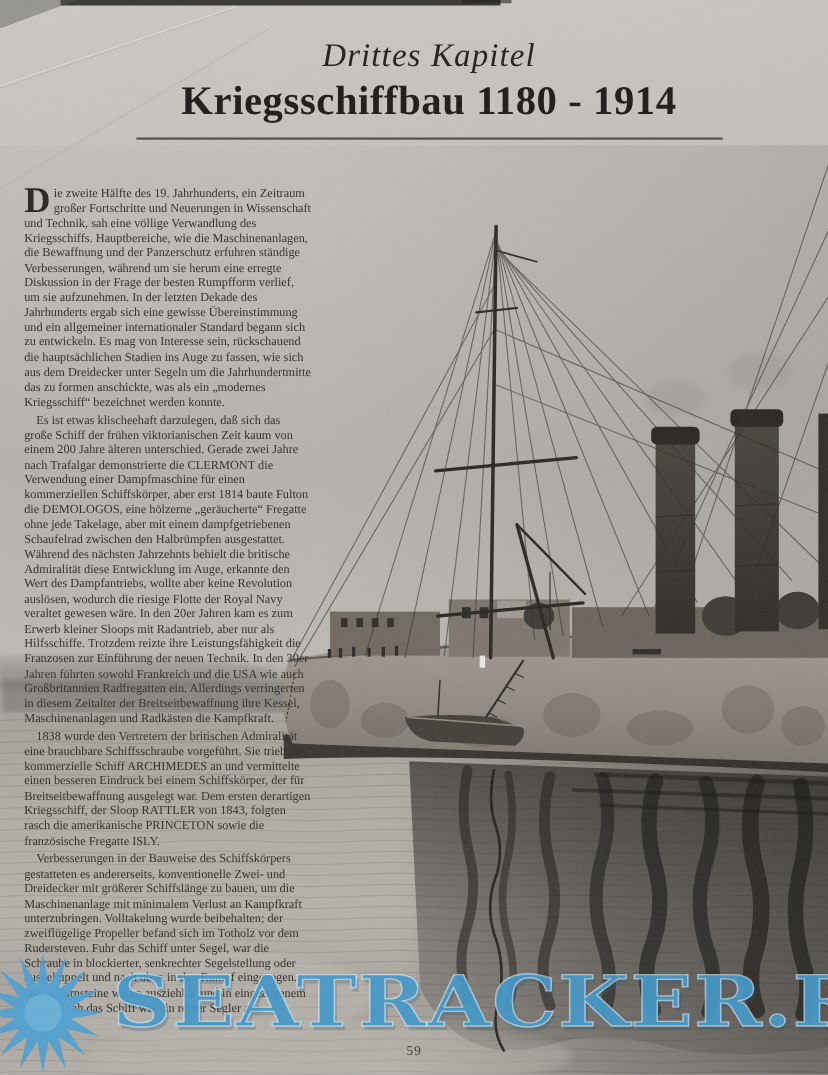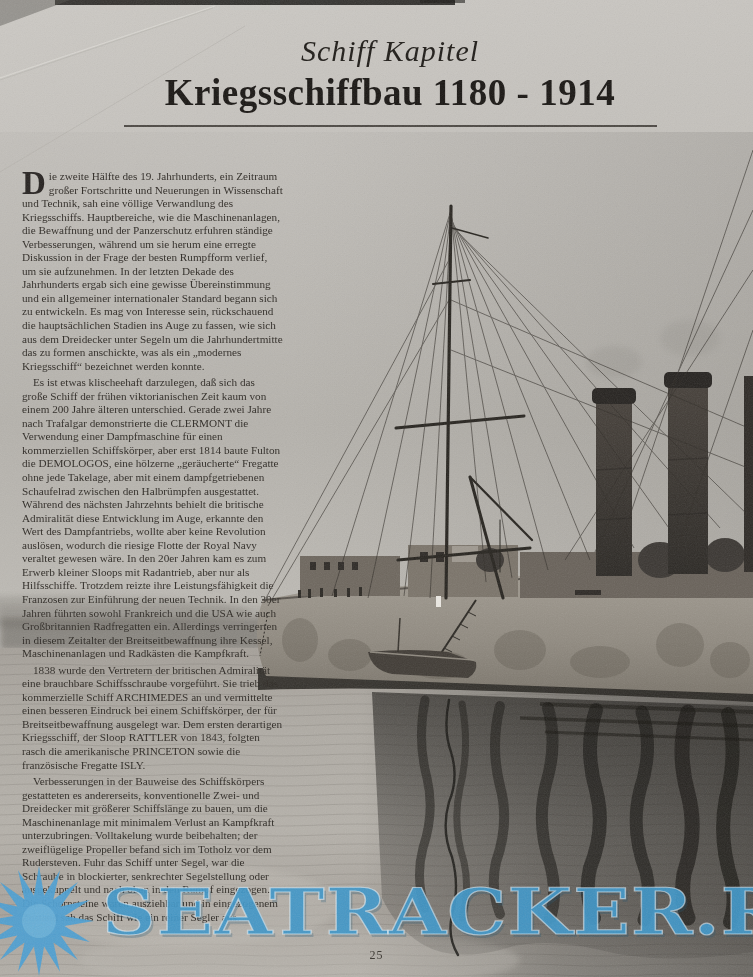--- a/index.html
+++ b/index.html
@@ -240,21 +240,21 @@
     </g>
 
     <g>
       <path d="M368,652 Q372,670 392,674 L468,678 Q478,672 476,662 L448,652 Q410,648 368,652 Z" fill="#413c36"></path>
       <path d="M370,652 L474,660" stroke="#8f897f" stroke-width="1.5" fill="none"></path>
       <line x1="400" y1="618" x2="398" y2="652" stroke="#34302a" stroke-width="1.5"></line>
     </g>
   </svg>
 
   <header class="title-block">
-    <div class="chapter-label">Schiff Kapitel</div>
+    <div class="chapter-label">Drittes Kapitel</div>
     <div class="page-title">Kriegsschiffbau 1180 - 1914</div>
     <div class="title-rule"></div>
   </header>
 
   <article class="body-text">
     <p class="lead">Die zweite Hälfte des 19. Jahrhunderts, ein Zeitraum großer Fortschritte und Neuerungen in Wissenschaft und Technik, sah eine völlige Verwandlung des Kriegsschiffs. Hauptbereiche, wie die Maschinenanlagen, die Bewaffnung und der Panzerschutz erfuhren ständige Verbesserungen, während um sie herum eine erregte Diskussion in der Frage der besten Rumpfform verlief, um sie aufzunehmen. In der letzten Dekade des Jahrhunderts ergab sich eine gewisse Übereinstimmung und ein allgemeiner internationaler Standard begann sich zu entwickeln. Es mag von Interesse sein, rückschauend die hauptsächlichen Stadien ins Auge zu fassen, wie sich aus dem Dreidecker unter Segeln um die Jahrhundertmitte das zu formen anschickte, was als ein „modernes Kriegsschiff“ bezeichnet werden konnte.</p>
     <p>Es ist etwas klischeehaft darzulegen, daß sich das große Schiff der frühen viktorianischen Zeit kaum von einem 200 Jahre älteren unterschied. Gerade zwei Jahre nach Trafalgar demonstrierte die CLERMONT die Verwendung einer Dampfmaschine für einen kommerziellen Schiffskörper, aber erst 1814 baute Fulton die DEMOLOGOS, eine hölzerne „geräucherte“ Fregatte ohne jede Takelage, aber mit einem dampfgetriebenen Schaufelrad zwischen den Halbrümpfen ausgestattet. Während des nächsten Jahrzehnts behielt die britische Admiralität diese Entwicklung im Auge, erkannte den Wert des Dampfantriebs, wollte aber keine Revolution auslösen, wodurch die riesige Flotte der Royal Navy veraltet gewesen wäre. In den 20er Jahren kam es zum Erwerb kleiner Sloops mit Radantrieb, aber nur als Hilfsschiffe. Trotzdem reizte ihre Leistungsfähigkeit die Franzosen zur Einführung der neuen Technik. In den 30er Jahren führten sowohl Frankreich und die USA wie auch Großbritannien Radfregatten ein. Allerdings verringerten in diesem Zeitalter der Breitseitbewaffnung ihre Kessel, Maschinenanlagen und Radkästen die Kampfkraft.</p>
     <p>1838 wurde den Vertretern der britischen Admiralität eine brauchbare Schiffsschraube vorgeführt. Sie trieb das kommerzielle Schiff ARCHIMEDES an und vermittelte einen besseren Eindruck bei einem Schiffskörper, der für Breitseitbewaffnung ausgelegt war. Dem ersten derartigen Kriegsschiff, der Sloop RATTLER von 1843, folgten rasch die amerikanische PRINCETON sowie die französische Fregatte ISLY.</p>
     <p>Verbesserungen in der Bauweise des Schiffskörpers gestatteten es andererseits, konventionelle Zwei- und Dreidecker mit größerer Schiffslänge zu bauen, um die Maschinenanlage mit minimalem Verlust an Kampfkraft unterzubringen. Volltakelung wurde beibehalten; der zweiflügelige Propeller befand sich im Totholz vor dem Rudersteven. Fuhr das Schiff unter Segel, war die Schraube in blockierter, senkrechter Segelstellung oder ausgekuppelt und nach oben in den Rumpf eingezogen. Die Schornsteine waren ausziehbar und in eingezogenem Zustand sah das Schiff wie ein reiner Segler aus.</p>
   </article>
@@ -264,21 +264,21 @@
       <polygon fill="#4d9fd2" opacity="0.95" points="
         110,55 80.5,60.1 105.8,76 76.6,69.4 93.9,93.9 69.4,76.6 76,105.8 60.1,80.5
         55,110 49.9,80.5 34,105.8 40.6,76.6 16.1,93.9 33.4,69.4 4.2,76 29.5,60.1
         0,55 29.5,49.9 4.2,34 33.4,40.6 16.1,16.1 40.6,33.4 34,4.2 49.9,29.5
         55,0 60.1,29.5 76,4.2 69.4,33.4 93.9,16.1 76.6,40.6 105.8,34 80.5,49.9"></polygon>
       <circle cx="55" cy="55" r="17" fill="#7bbedf" opacity="0.5"></circle>
     </svg>
   </div>
   <div class="wm-text">SEATRACKER.RU</div>
 
-  <div class="page-number">25</div>
+  <div class="page-number">59</div>
 
   <svg class="artifact-layer" width="753" height="977" viewBox="0 0 753 977">
     <defs>
       <filter id="grain">
         <feTurbulence type="fractalNoise" baseFrequency="0.9" numOctaves="2" stitchTiles="stitch"></feTurbulence>
         <feColorMatrix type="saturate" values="0"></feColorMatrix>
       </filter>
     </defs>
     <g>
       <rect x="55" y="0" width="400" height="5" fill="#1b1916" opacity="0.85"></rect>

